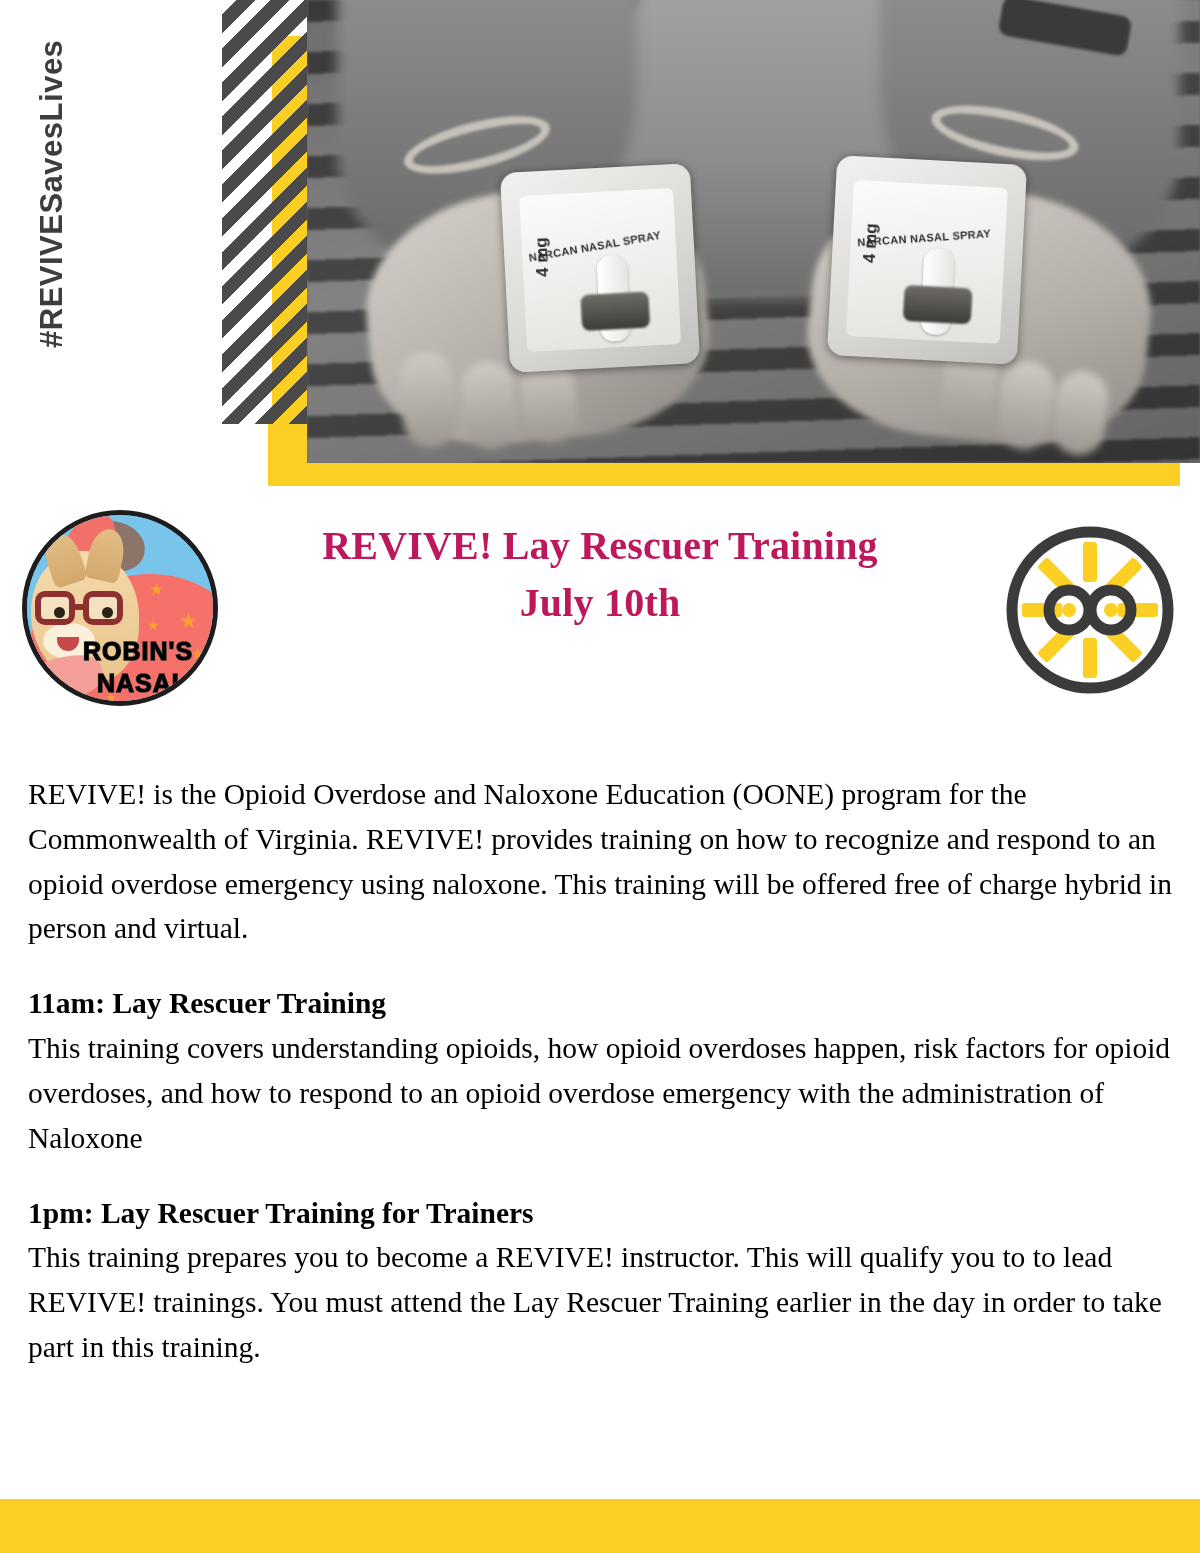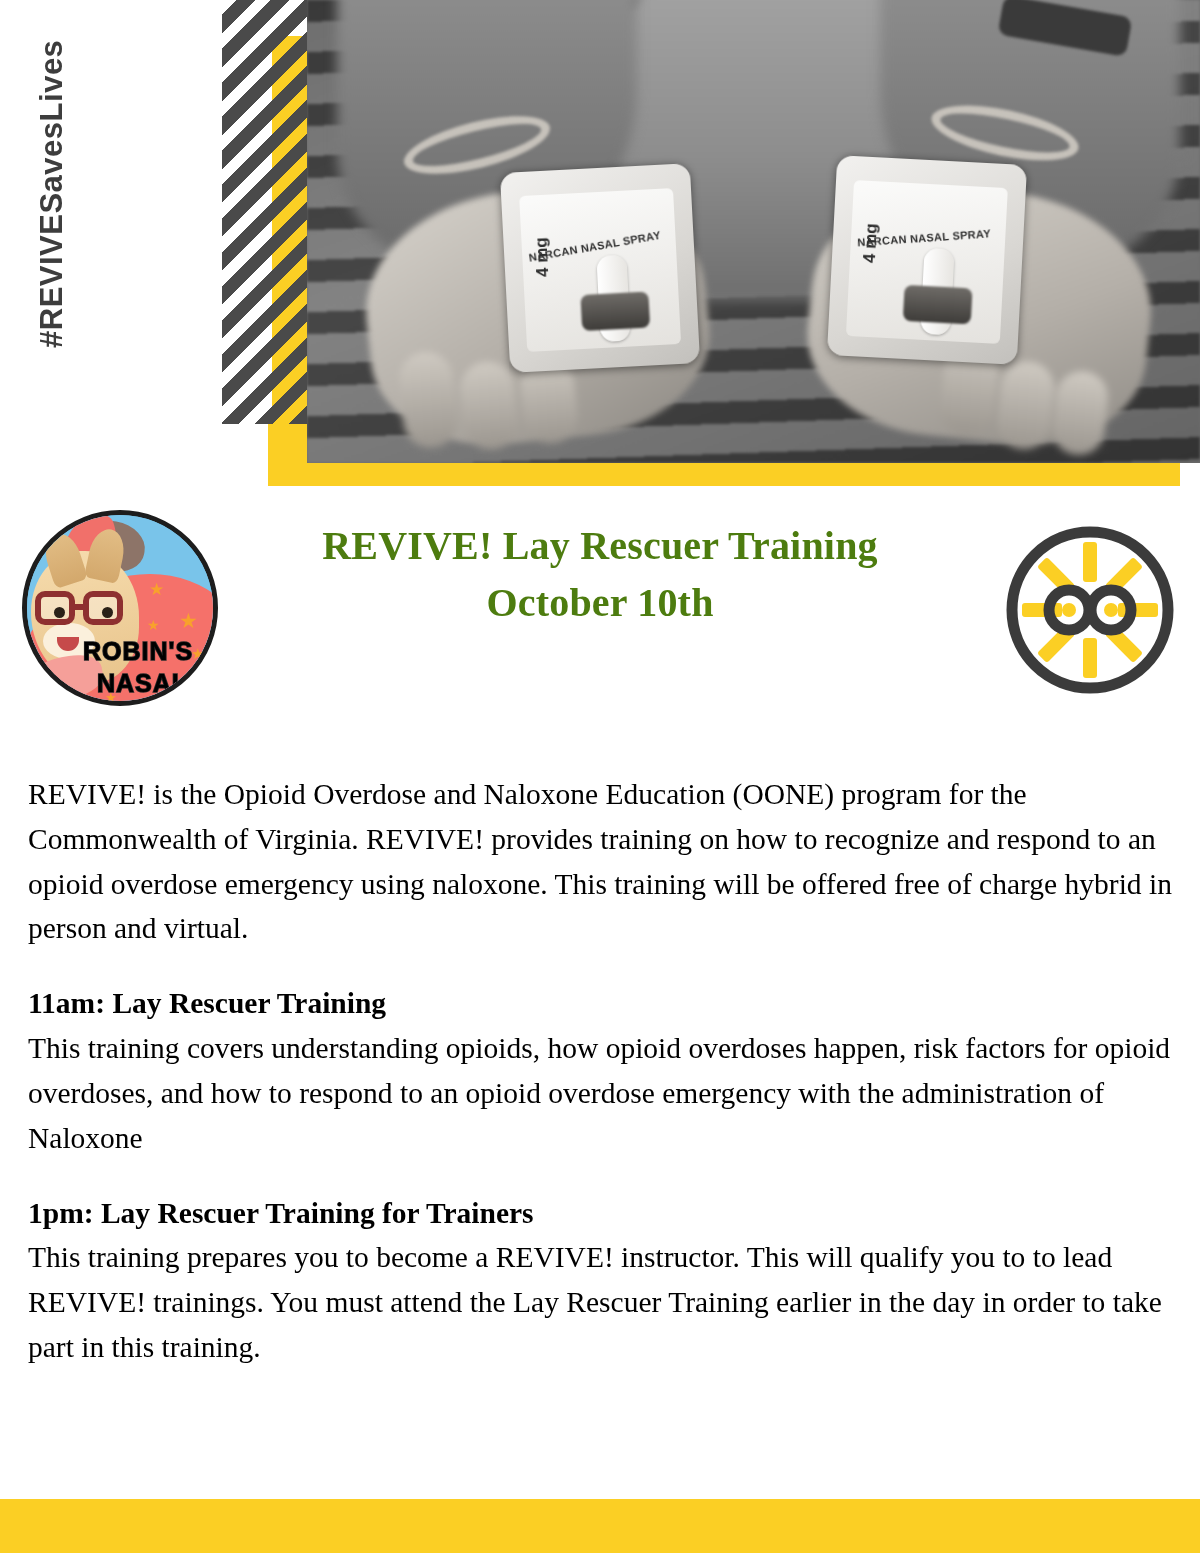--- a/index.html
+++ b/index.html
@@ -348,21 +348,21 @@
   
   .title {
     position: absolute;
     left: 220px; top: 18px;
     width: 760px;
     text-align: center;
     font-family: "Liberation Serif", serif;
     font-weight: 700;
     font-size: 40px;
     line-height: 1.42;
-    color: #4d7c0f;
+    color: #be185d;
     letter-spacing: .2px;
   }
   .title .line { display: block; white-space: nowrap; }
 
   
   .logo-right {
     position: absolute;
     right: 22px; top: 22px;
     width: 176px; height: 176px;
   }
@@ -480,21 +480,21 @@
         <div class="glasses-bridge"></div>
       </div>
       <div class="scarf"></div>
 
       <div class="logo-text logo-text-1">ROBIN'S</div>
       <div class="logo-text logo-text-2">NASAL</div>
     </div>
 
     <div class="title">
       <span class="line">REVIVE! Lay Rescuer Training</span>
-      <span class="line">October 10th</span>
+      <span class="line">July 10th</span>
     </div>
 
     <div class="logo-right">
       <svg viewBox="0 0 176 176" width="176" height="176">
         <circle cx="88" cy="88" r="78" fill="none" stroke="#3b3b3b" stroke-width="11"></circle>
         <g fill="#FBCF24">
           <rect x="81" y="20" width="14" height="40" rx="3"></rect>
           <rect x="81" y="116" width="14" height="40" rx="3"></rect>
           <rect x="20" y="81" width="40" height="14" rx="3"></rect>
           <rect x="116" y="81" width="40" height="14" rx="3"></rect>

